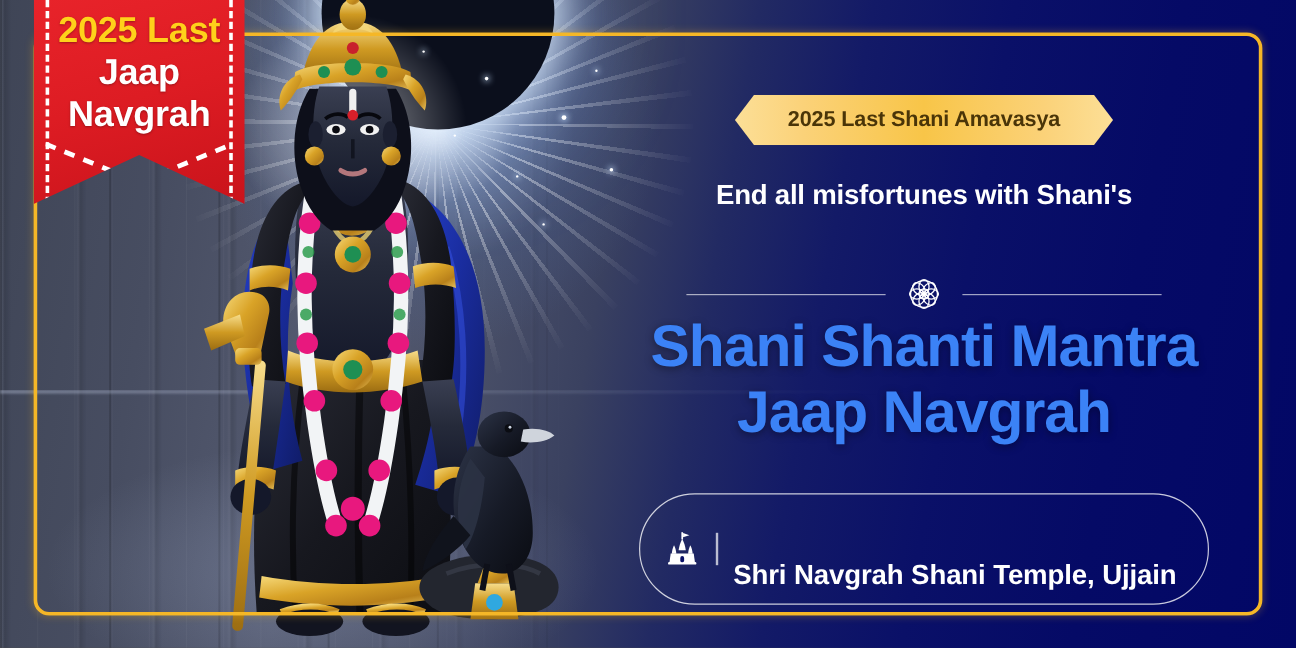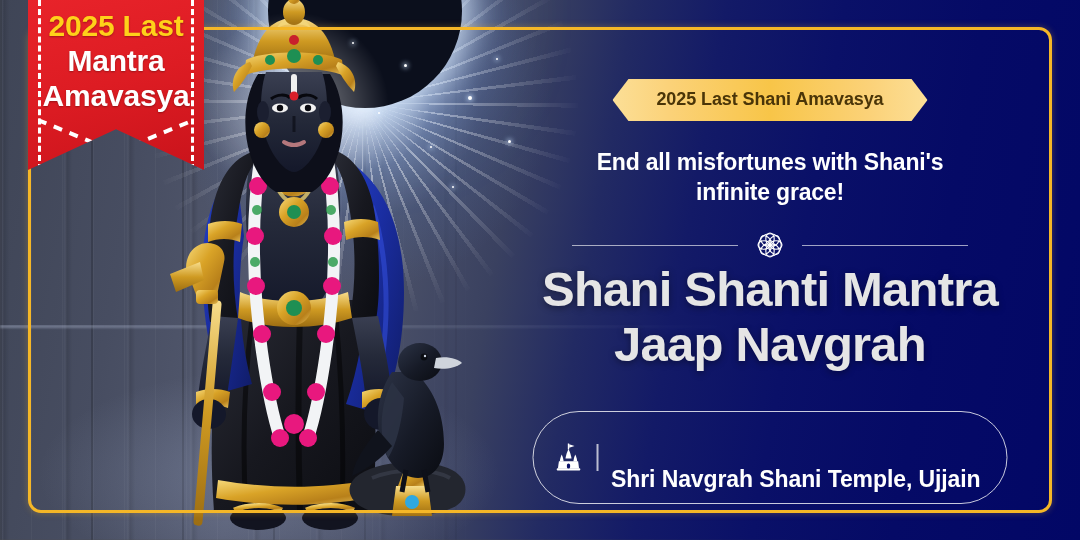--- a/index.html
+++ b/index.html
@@ -223,21 +223,21 @@
     height: 1px;
     background: rgba(255,255,255,.62);
   }
   .divider .rosette { flex: 0 0 auto; line-height: 0; }
 
   .headline {
     position: absolute;
     left: 0; right: 0; top: 262px;
     font-size: 49px;
     font-weight: 700;
-    color: #e5e5e5;
+    color: #3b82f6;
     line-height: 1.12;
     letter-spacing: -0.8px;
     text-shadow: 0 2px 7px rgba(0,0,0,.40);
   }
 
   .temple-pill {
     position: absolute;
     left: 50%; top: 411px;
     transform: translateX(-50%);
     display: flex;
@@ -465,32 +465,31 @@
 
   <div class="gold-frame"></div>
 
   <div class="flag">
     <div class="flag-dash"></div>
     <svg class="flag-chevron" viewBox="0 0 156 56" preserveAspectRatio="none">
       <path d="M0 12 L78 44 L156 12" fill="none" stroke="#ffffff" stroke-width="4" stroke-dasharray="9 8" vector-effect="non-scaling-stroke"></path>
     </svg>
     <div class="flag-text">
       <div class="l1">2025 Last</div>
-      <div>Mantra</div>
-      <div>Amavasya</div>
+      <div>Jaap</div>
+      <div>Navgrah</div>
     </div>
   </div>
 
   <div class="content">
 
     <div class="ribbon">2025 Last Shani Amavasya</div>
 
     <div class="subhead">
       <div>End all misfortunes with Shani's</div>
-      <div>infinite grace!</div>
     </div>
 
     <div class="divider">
       <span class="rule"></span>
       <span class="rosette">
         <svg width="34" height="34" viewBox="0 0 34 34">
           <g fill="none" stroke="#ffffff" stroke-width="1.1">
             <circle cx="17" cy="17" r="11.2"></circle>
             <circle cx="17" cy="17" r="4.2"></circle>
             <ellipse cx="17" cy="11" rx="4.2" ry="6"></ellipse>

